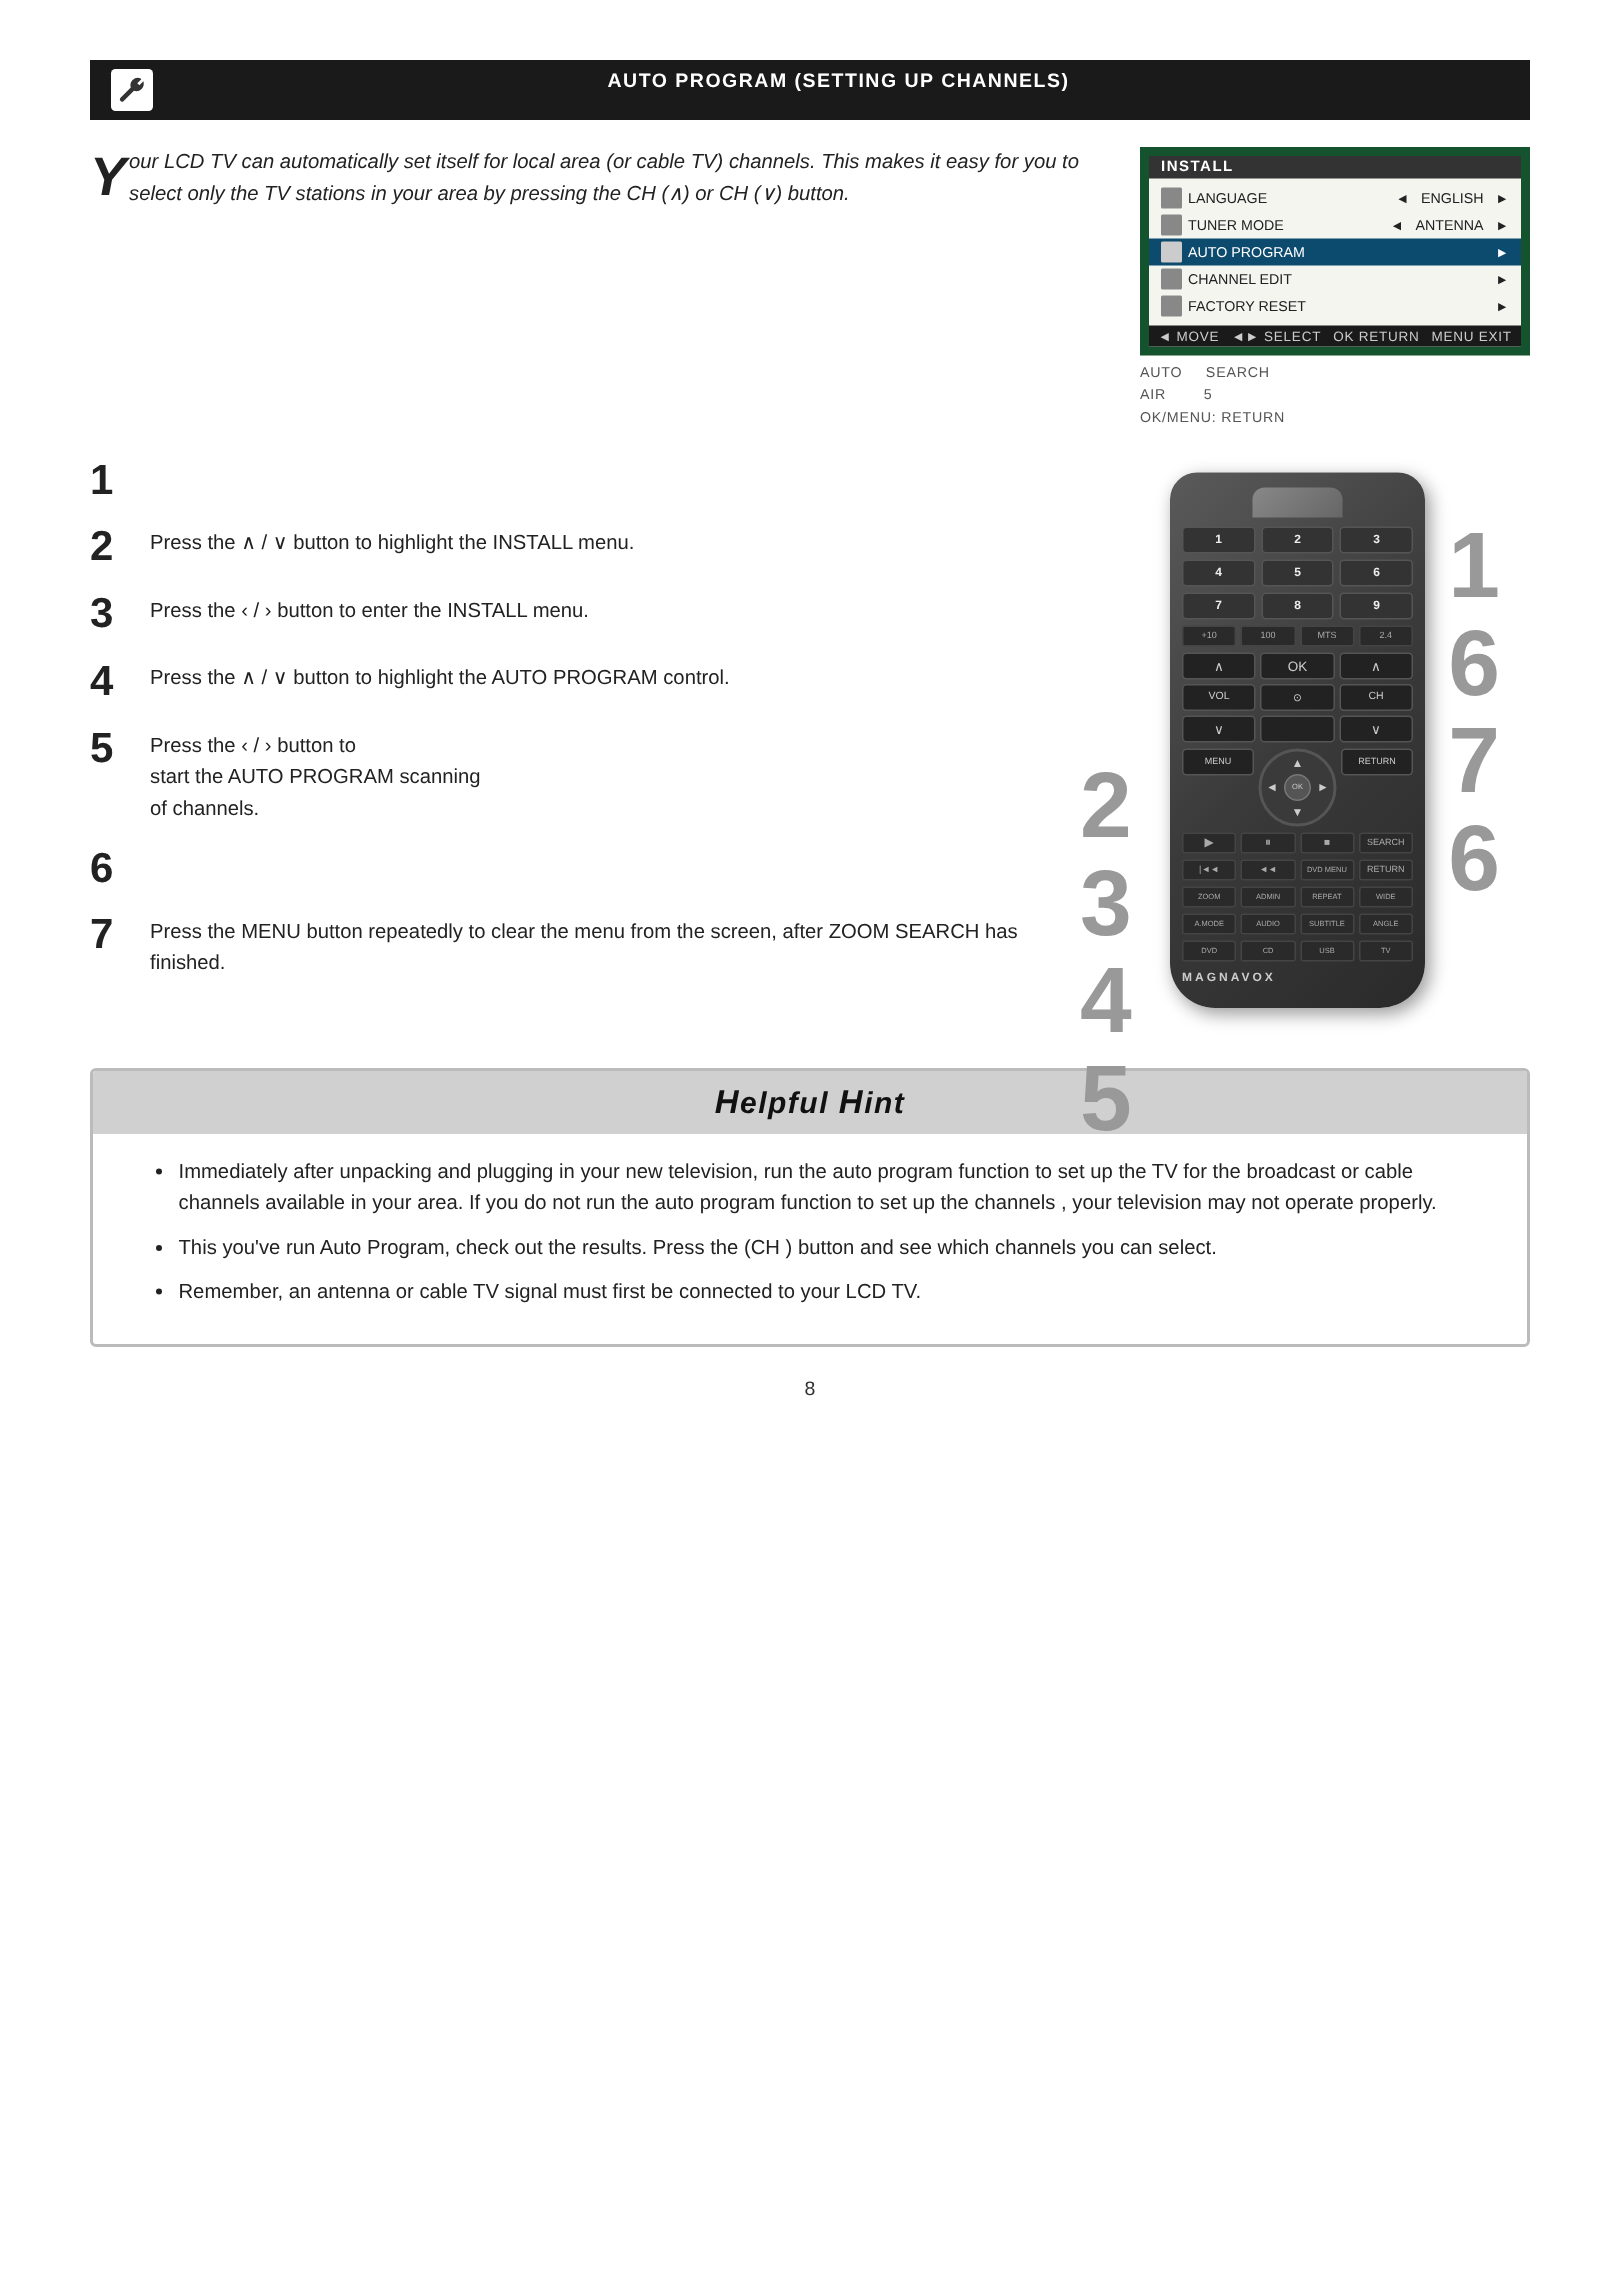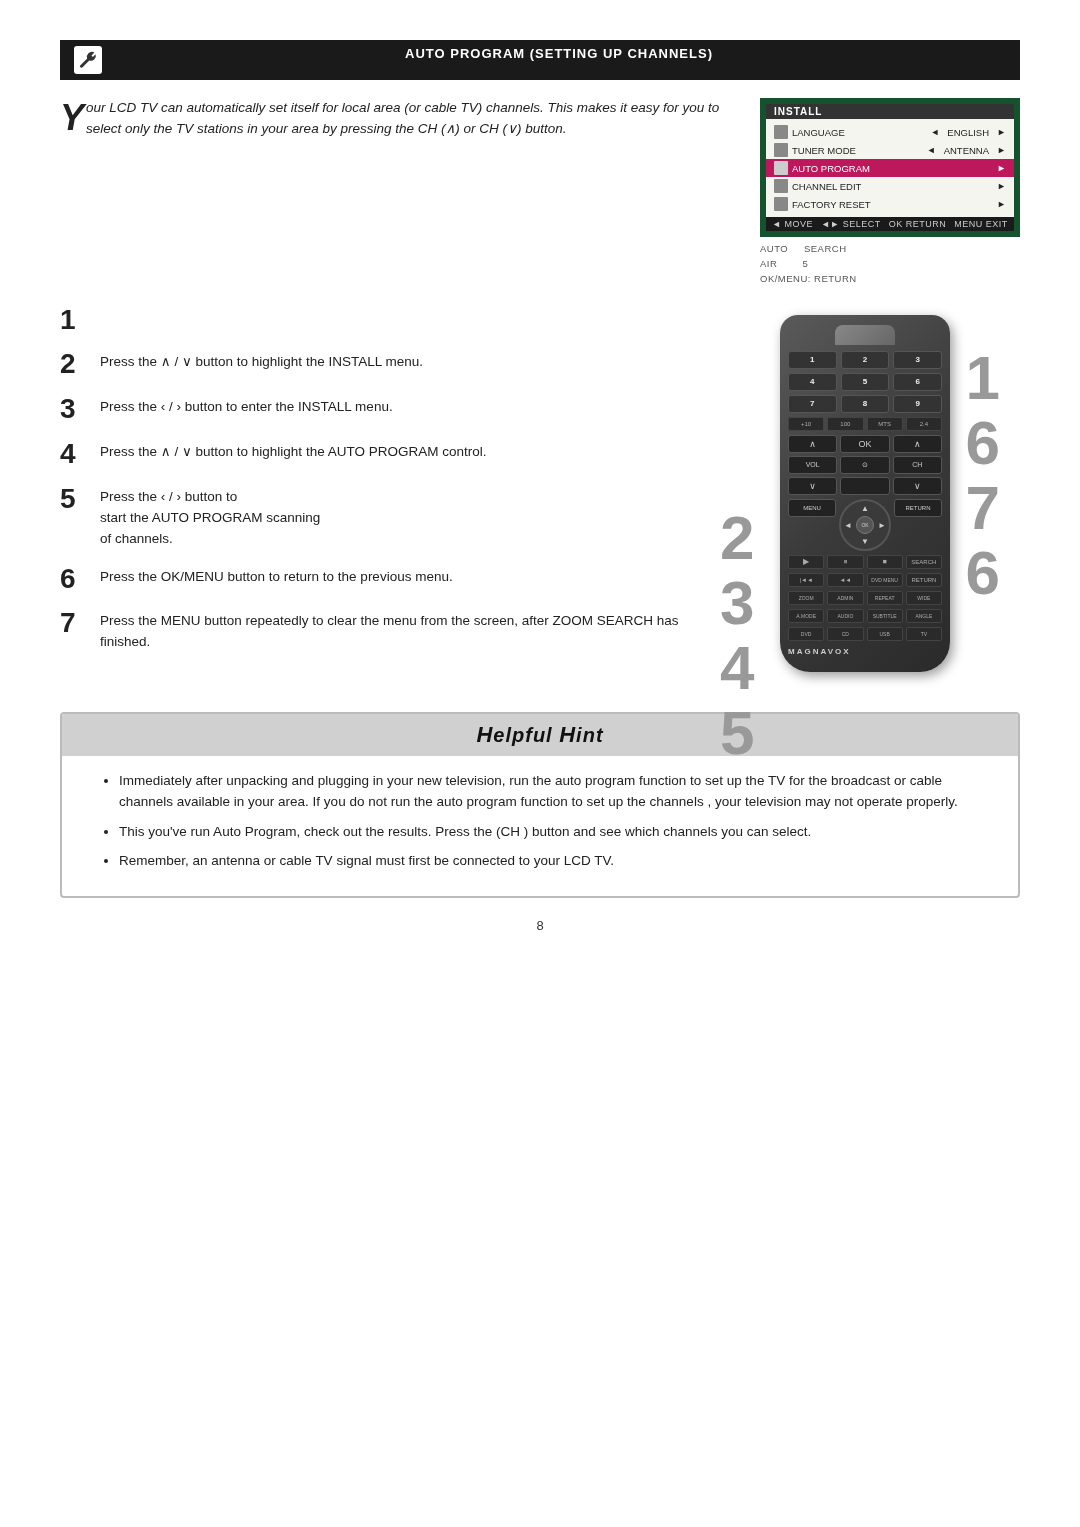--- a/index.html
+++ b/index.html
@@ -89,21 +89,21 @@
       padding: 4px 0;
     }
     .tv-menu-row {
       display: flex;
       align-items: center;
       padding: 2px 8px;
       font-size: 10px;
       gap: 4px;
     }
     .tv-menu-row.selected {
-      background: #be185d;
+      background: #0c4a6e;
       color: #fff;
     }
     .tv-menu-row .icon-sq {
       width: 14px;
       height: 14px;
       background: #888;
       border-radius: 1px;
       flex-shrink: 0;
     }
     .tv-menu-row .label { flex: 1; text-transform: uppercase; font-size: 9.5px; }
@@ -362,21 +362,20 @@
 
     <div class="step">
       <div class="step-number">5</div>
       <div class="step-text">
         Press the ‹ / › button to<br>start the AUTO PROGRAM scanning<br>of channels.
       </div>
     </div>
 
     <div class="step">
       <div class="step-number">6</div>
-      <div class="step-text">Press the OK/MENU button to return to the previous menu.</div>
     </div>
 
     <div class="step">
       <div class="step-number">7</div>
       <div class="step-text">Press the MENU button repeatedly to clear the menu from the screen, after ZOOM SEARCH has finished.</div>
     </div>
 
   </div>
 
   <div class="remote-column">

